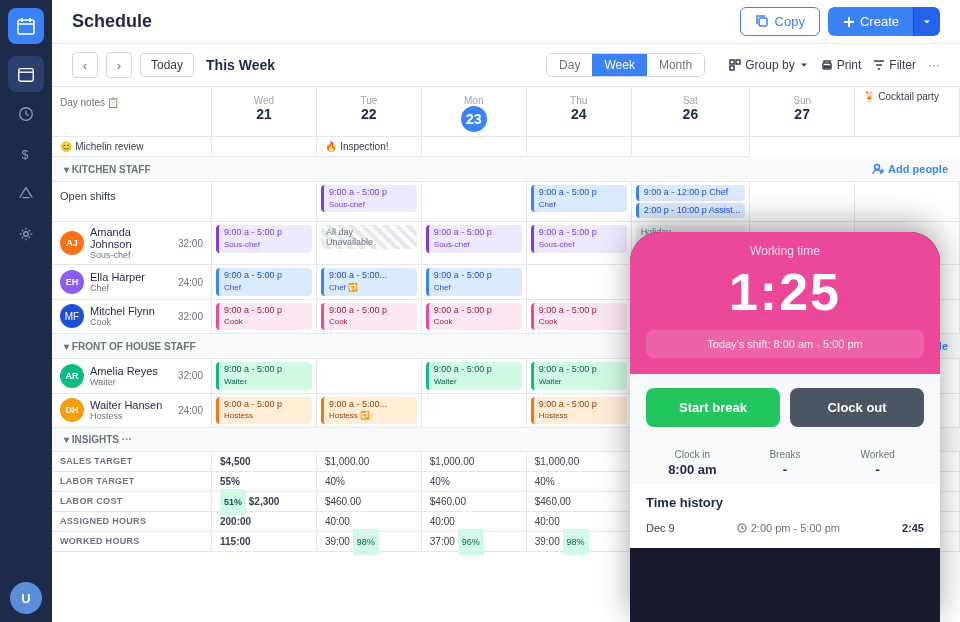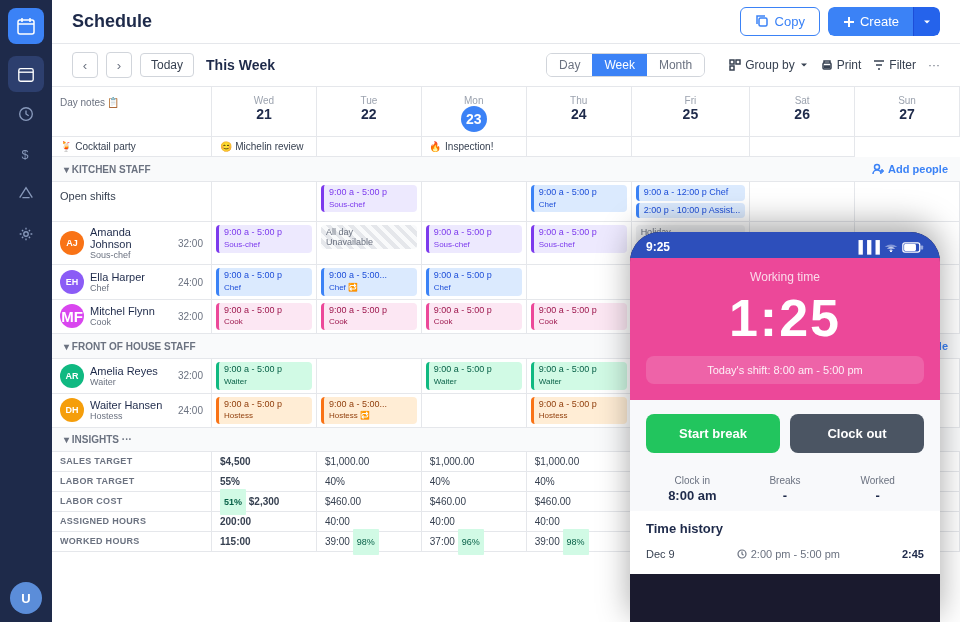--- a/index.html
+++ b/index.html
@@ -400,24 +400,20 @@
       </div>
       <div class="col-header">
         <div style="font-size:10px;color:#9ca3af;">Mon</div>
         <div class="day-num today">23</div>
       </div>
       <div class="col-header">
         <div style="font-size:10px;color:#9ca3af;">Thu</div>
         <div class="day-num">24</div>
       </div>
       <div class="col-header">
-        <div style="font-size:10px;color:#9ca3af;">Fri</div>
-        <div class="day-num">25</div>
-      </div>
-      <div class="col-header">
         <div style="font-size:10px;color:#9ca3af;">Sat</div>
         <div class="day-num">26</div>
       </div>
       <div class="col-header">
         <div style="font-size:10px;color:#9ca3af;">Sun</div>
         <div class="day-num">27</div>
       </div>
 
       <div class="day-notes-cell">🍹 Cocktail party</div>
       <div class="day-notes-cell">😊 Michelin review</div>
@@ -498,21 +494,21 @@
       </div>
       <div class="shift-cell">
         <div class="shift-pill pill-blue">9:00 a - 5:00 p<br><span style="font-size:8px;">Chef</span></div>
       </div>
       <div class="shift-cell"></div>
       <div class="shift-cell"></div>
       <div class="shift-cell"></div>
       <div class="shift-cell"></div>
 
       <div class="staff-row-label">
-        <div class="staff-avatar" style="background:#d946ef;display:flex;align-items:center;justify-content:center;color:white;font-size:15px;font-weight:bold;">MF</div>
+        <div class="staff-avatar" style="background:#1d4ed8;display:flex;align-items:center;justify-content:center;color:white;font-size:10px;font-weight:normal;">MF</div>
         <div class="staff-info">
           <div class="name">Mitchel Flynn</div>
           <div class="role">Cook</div>
         </div>
         <div class="staff-hours">32:00</div>
       </div>
       <div class="shift-cell">
         <div class="shift-pill pill-pink">9:00 a - 5:00 p<br><span style="font-size:8px;">Cook</span></div>
       </div>
       <div class="shift-cell">
@@ -631,37 +627,20 @@
       <div class="insight-cell">37:00 <span class="badge-green">96%</span></div>
       <div class="insight-cell">39:00 <span class="badge-green">98%</span></div>
       <div class="insight-cell">-</div>
       <div class="insight-cell"></div>
       <div class="insight-cell"></div>
 
     </div>
 
     <div class="phone-overlay">
 
-      <div class="phone-status-bar">
-        <span>9:25</span>
-        <div class="phone-status-icons">
-          <span>▐▐▐</span>
-          <svg width="14" height="10" viewBox="0 0 20 14" fill="white">
-              <path d="M1 7 Q10 0 19 7" opacity="0.4"></path>
-              <path d="M4 9.5 Q10 4 16 9.5" opacity="0.7"></path>
-              <path d="M7 12 Q10 9 13 12"></path>
-              <circle cx="10" cy="13" r="1.5" fill="white"></circle>
-            </svg>
-          <svg width="22" height="11" viewBox="0 0 26 13" fill="none">
-              <rect x="1" y="1" width="20" height="11" rx="2.5" stroke="white" stroke-width="1.5"></rect>
-              <rect x="2.5" y="2.5" width="14" height="8" rx="1.5" fill="white"></rect>
-              <rect x="22" y="4" width="3" height="5" rx="1" fill="white" opacity="0.5"></rect>
-            </svg>
-        </div>
-      </div>
 
       <div class="phone-body">
         <div class="working-time-label">Working time</div>
         <div class="clock-display">1:25</div>
         <div class="shift-info">Today's shift: 8:00 am - 5:00 pm</div>
       </div>
 
       <div class="phone-actions">
         <button class="btn-start-break">Start break</button>
         <button class="btn-clock-out">Clock out</button>

